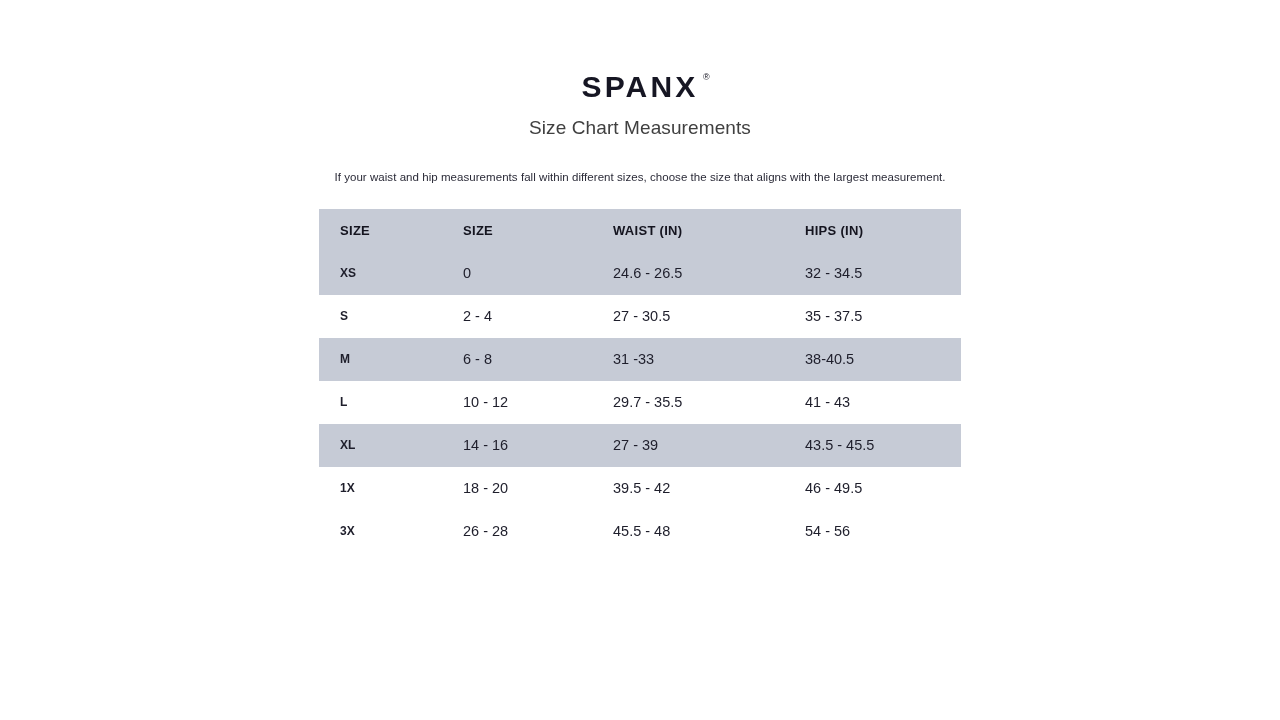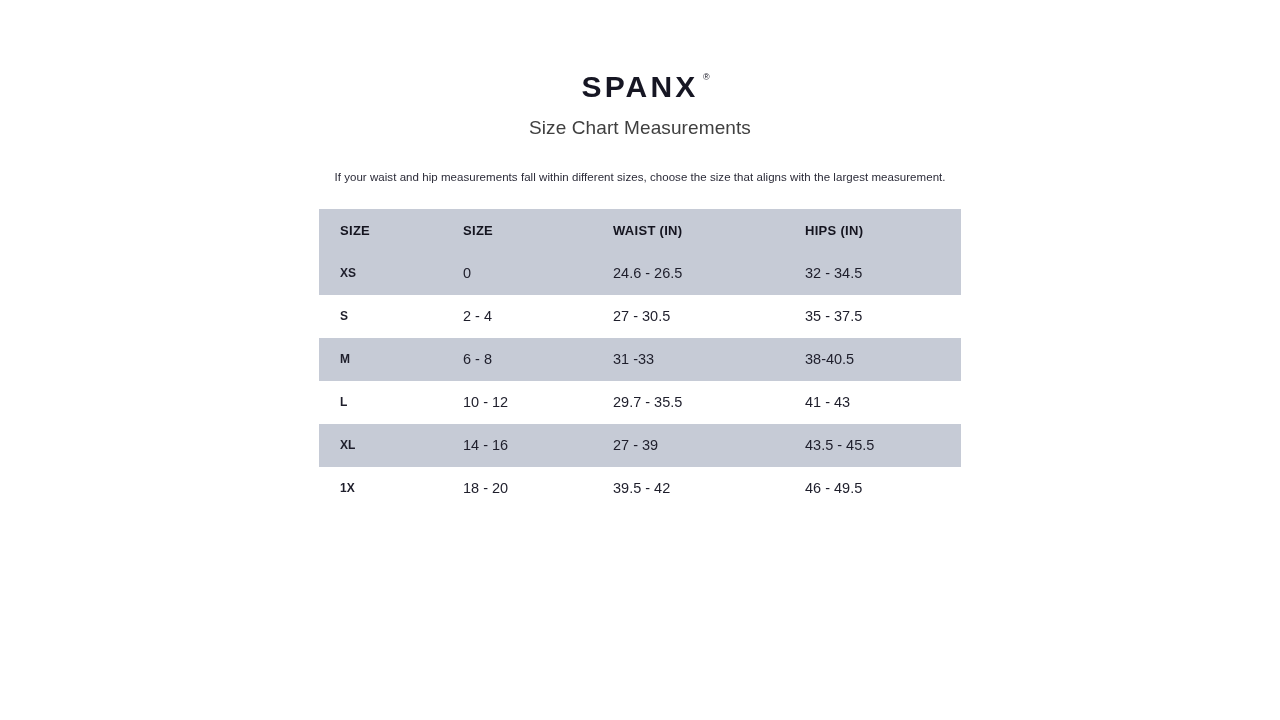--- a/index.html
+++ b/index.html
@@ -159,17 +159,23 @@
           <td>14 - 16</td>
           <td>27 - 39</td>
           <td>43.5 - 45.5</td>
         </tr>
         <tr class="plain">
           <td class="size-label">1X</td>
           <td>18 - 20</td>
           <td>39.5 - 42</td>
           <td>46 - 49.5</td>
         </tr>
+        <tr class="plain">
+          <td class="size-label">3X</td>
+          <td>26 - 28</td>
+          <td>45.5 - 48</td>
+          <td>54 - 56</td>
+        </tr>
       </tbody>
     </table>
   </div>
 
 </div>
 
 </body></html>

